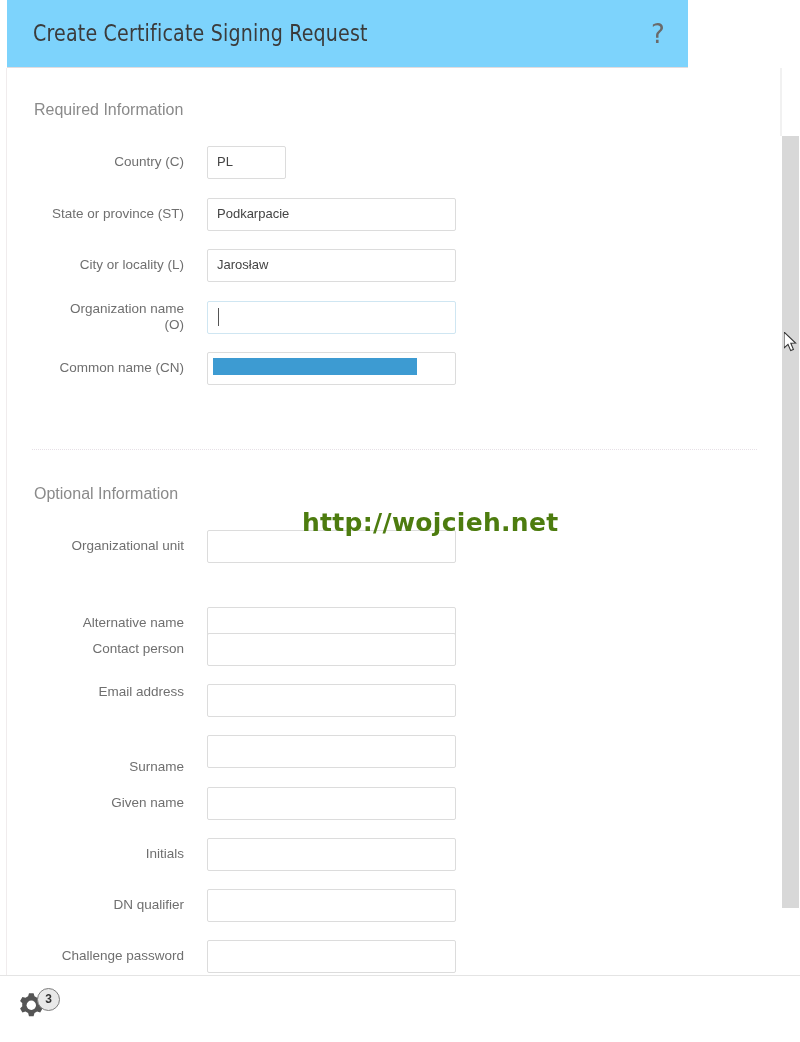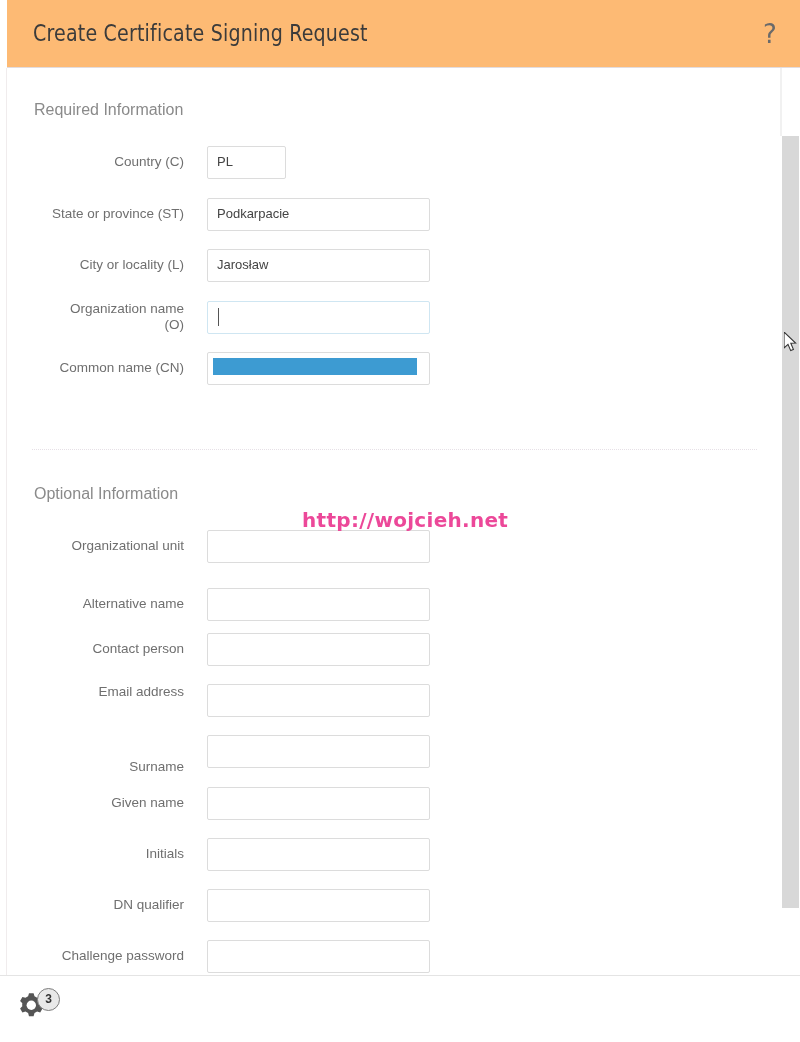--- a/index.html
+++ b/index.html
@@ -16,23 +16,23 @@
     position: relative;
     width: 800px;
     height: 1042px;
     background: #ffffff;
   }
 
   
   .titlebar {
     position: absolute;
     top: 0; left: 0;
-    width: 800px;
+    width: 688px;
     height: 68px;
-    background: #fdba74;
+    background: #7dd3fc;
     border-bottom: 1px solid #e2dcde;
   }
   .titlebar-edge {
     position: absolute;
     top: 0; left: 0;
     width: 7px;
     height: 68px;
     background: #ffffff;
   }
   .title-text {
@@ -117,21 +117,21 @@
   }
   .row .fld {
     position: absolute;
     left: 199px;
     top: 0;
     height: 33px;
     background: #ffffff;
     border: 1px solid #dcdcdc;
     border-radius: 2px;
   }
-  .row .fld.wide { width: 223px; }
+  .row .fld.wide { width: 249px; }
   .row .fld.narrow { width: 79px; }
   .row .fld.focused {
     border: 1px solid #cfe6f2;
     box-shadow: 0 0 0 0px #fff;
   }
   .row .fld .val {
     position: absolute;
     left: 9px;
     top: 7px;
     font-size: 13px;
@@ -160,23 +160,23 @@
     left: 24px;
     width: 725px;
     height: 1px;
     border-top: 1px dotted #e6e0e6;
   }
 
   .watermark {
     position: absolute;
     left: 302px;
     top: 508px;
-    font-size: 20px;
+    font-size: 25px;
     font-weight: bold;
-    color: #ec4899;
+    color: #4d7c0f;
     letter-spacing: 0.3px;
     white-space: nowrap;
     font-family: "DejaVu Sans", sans-serif;
   }
 
   
   .scroll-track {
     position: absolute;
     top: 68px;
     right: 0;
@@ -290,21 +290,21 @@
           <div class="fld wide">
             <div class="redaction"></div>
           </div>
         </div>
         <div class="divider" style="top: 381px;"></div>
         <div class="section-title" style="top: 417px;">Optional Information</div>
         <div class="row" style="top: 462px;">
           <div class="lbl" style="top: 8px;">Organizational unit</div>
           <div class="fld wide"></div>
         </div>
-        <div class="row" style="top: 520px;">
+        <div class="row" style="top: 539px;">
           <div class="lbl" style="top: 8px;">Alternative name</div>
           <div class="fld wide"></div>
         </div>
         <div class="row" style="top: 564.6px;">
           <div class="lbl" style="top: 8px;">Contact person</div>
           <div class="fld wide"></div>
         </div>
         <div class="row" style="top: 615.9px;">
           <div class="lbl" style="top: 0;">Email address</div>
           <div class="fld wide"></div>

